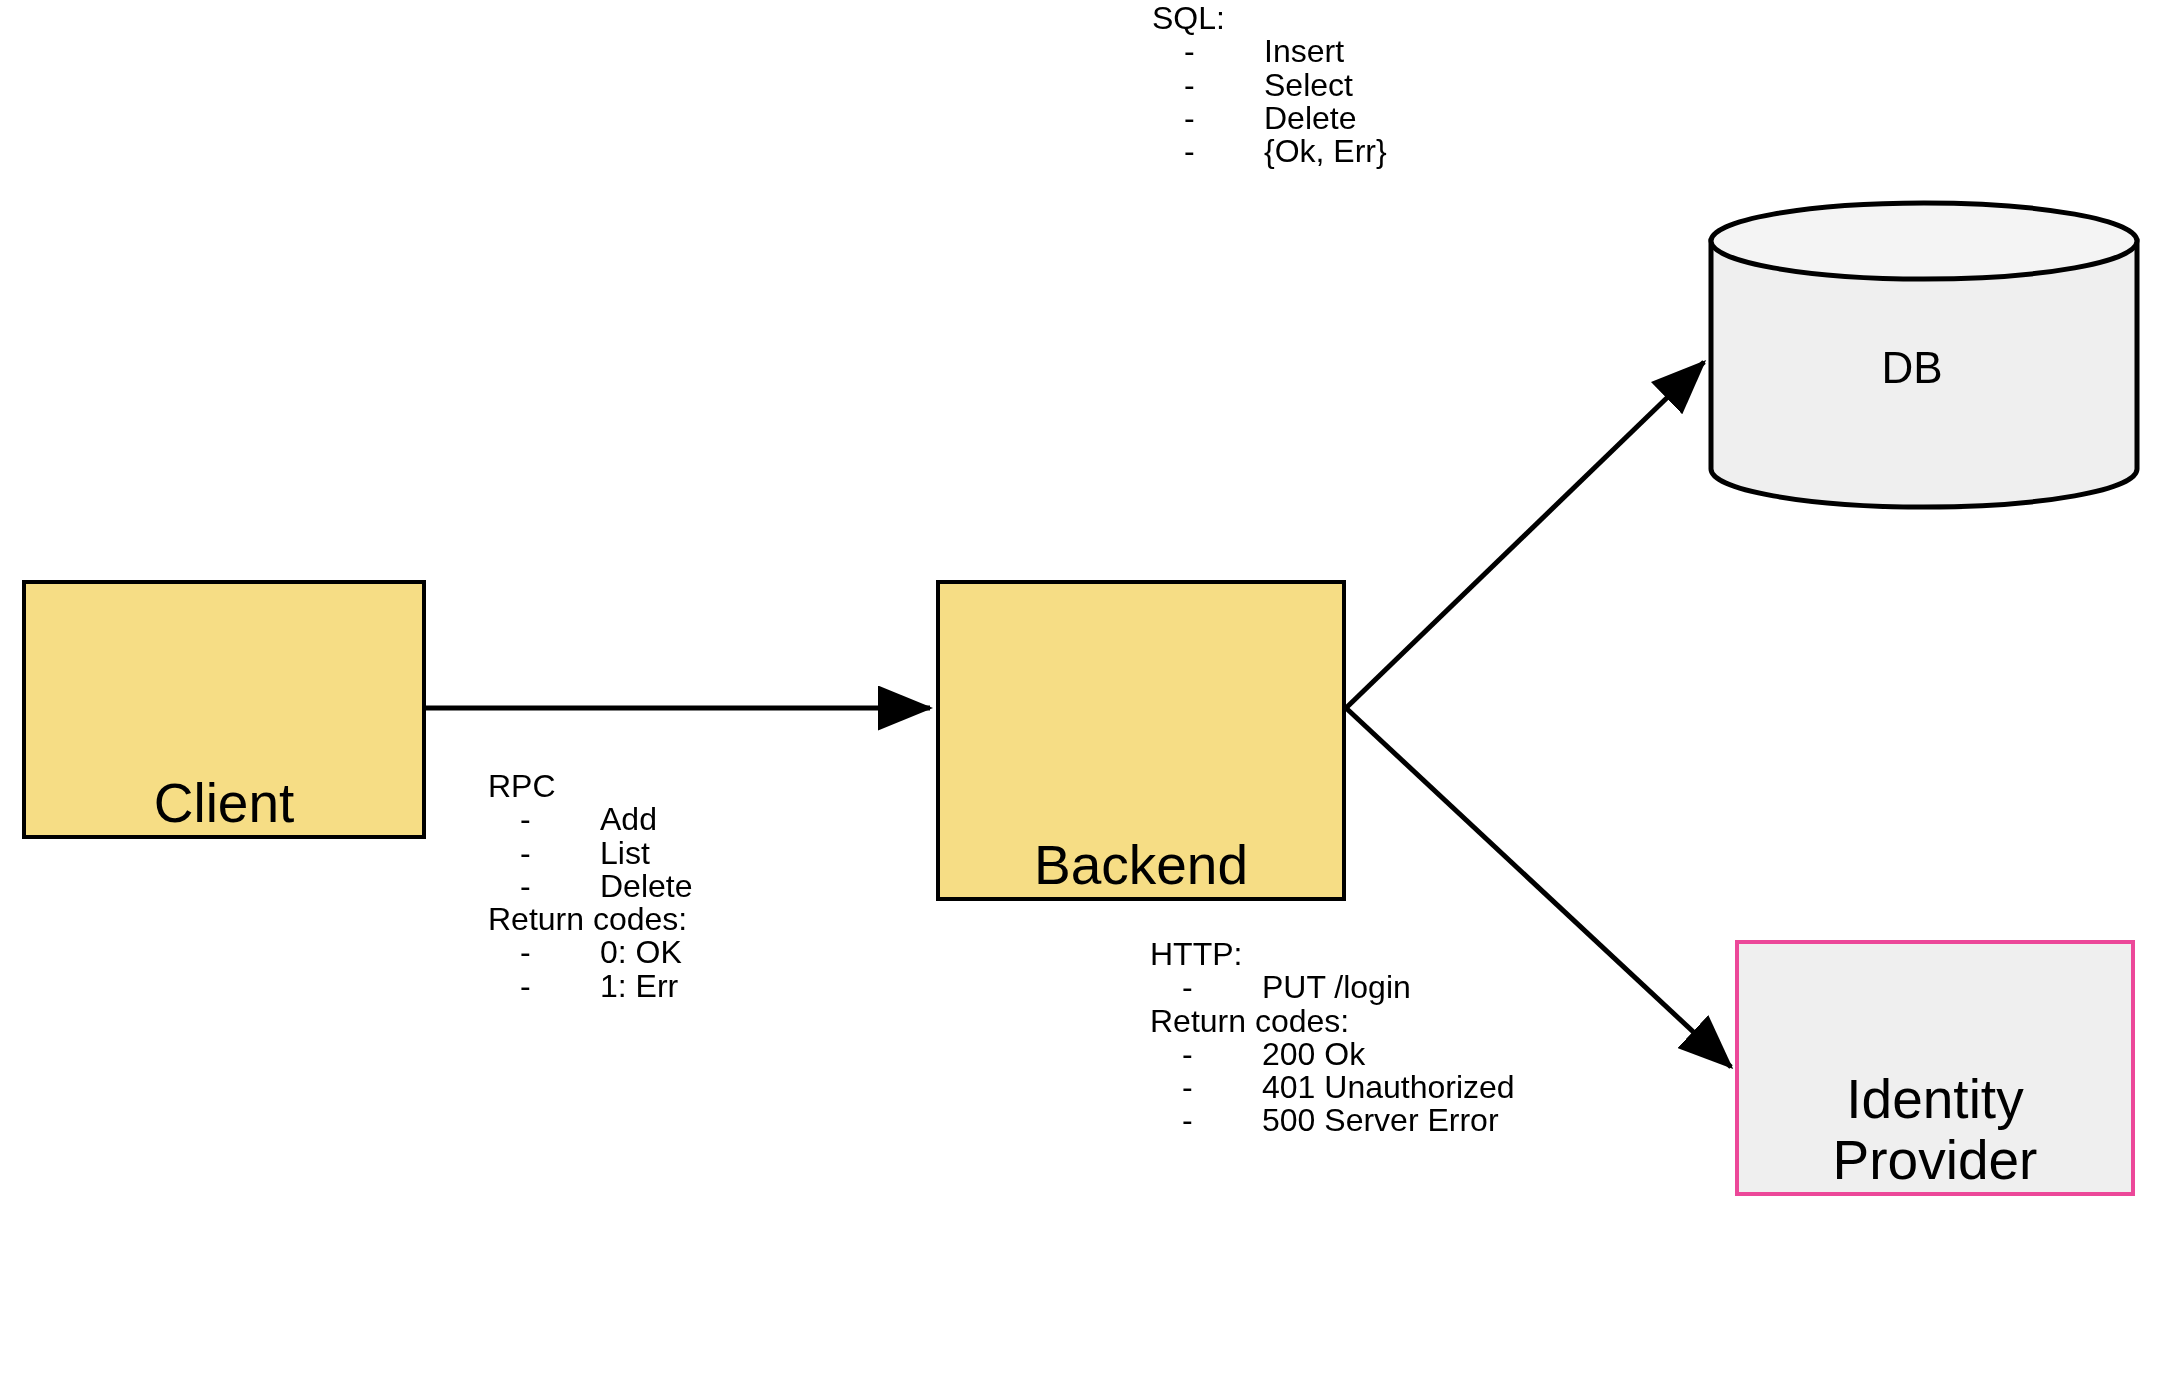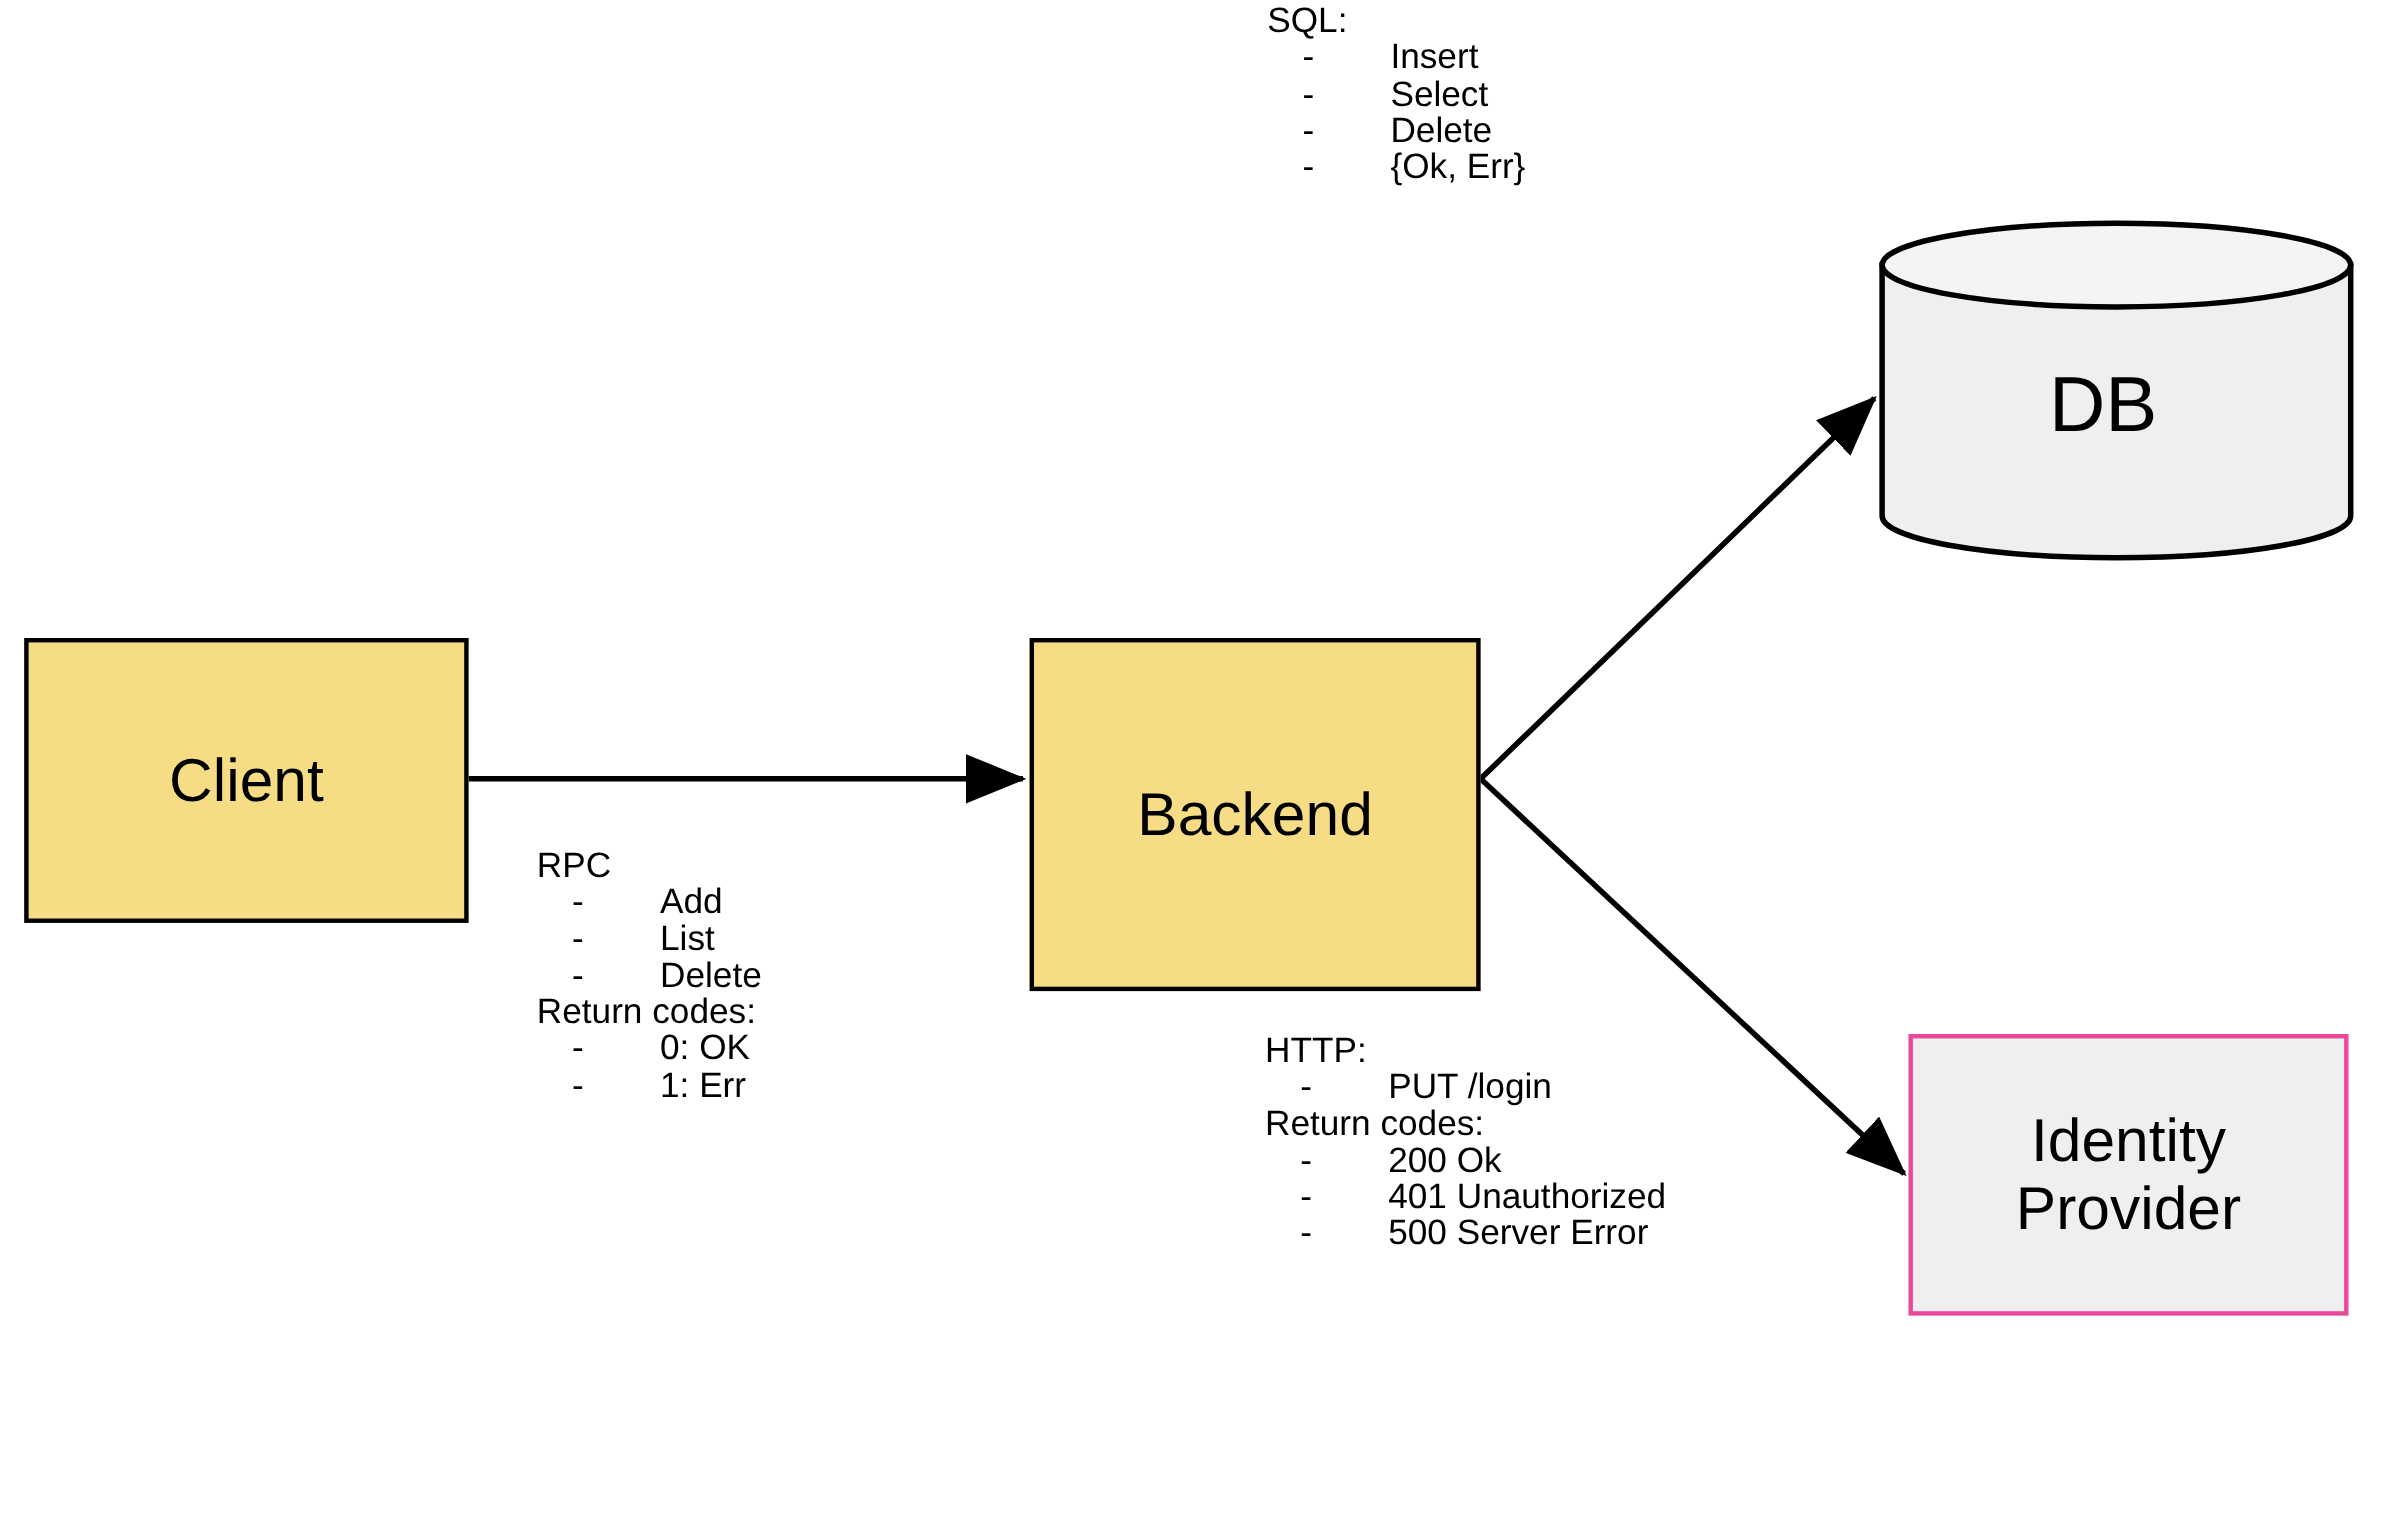--- a/index.html
+++ b/index.html
@@ -17,21 +17,21 @@
     height: 1398px;
     background: #ffffff;
     overflow: hidden;
   }
 
   
   .node-box {
     position: absolute;
     box-sizing: border-box;
     display: flex;
-    align-items: center;
+    align-items: flex-end;
     justify-content: center;
     text-align: center;
     line-height: 1.12;
     font-size: 55px;
     color: #000;
   }
   .node-box.process {
     background: #f6dd85;
     border: 4px solid #000000;
   }
@@ -53,21 +53,21 @@
     height: 310px;
   }
   #db-node svg { display: block; width: 100%; height: 100%; overflow: visible; }
   #db-label-wrap {
     position: absolute;
     left: 0; top: 0;
     width: 408px; height: 310px;
     display: flex;
     align-items: center;
     justify-content: center;
-    font-size: 71px;
+    font-size: 44px;
     padding-top: 26px;
     box-sizing: border-box;
   }
 
   
   #arrows {
     position: absolute;
     left: 0; top: 0;
     width: 2178px; height: 1398px;
     pointer-events: none;

